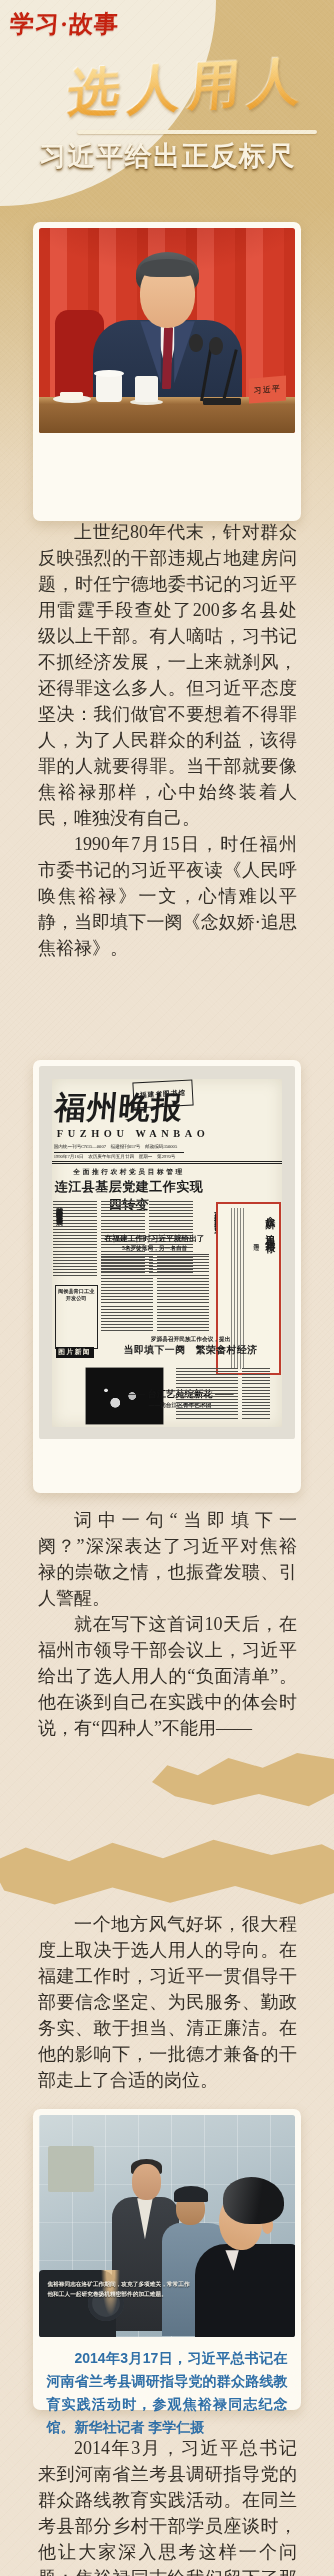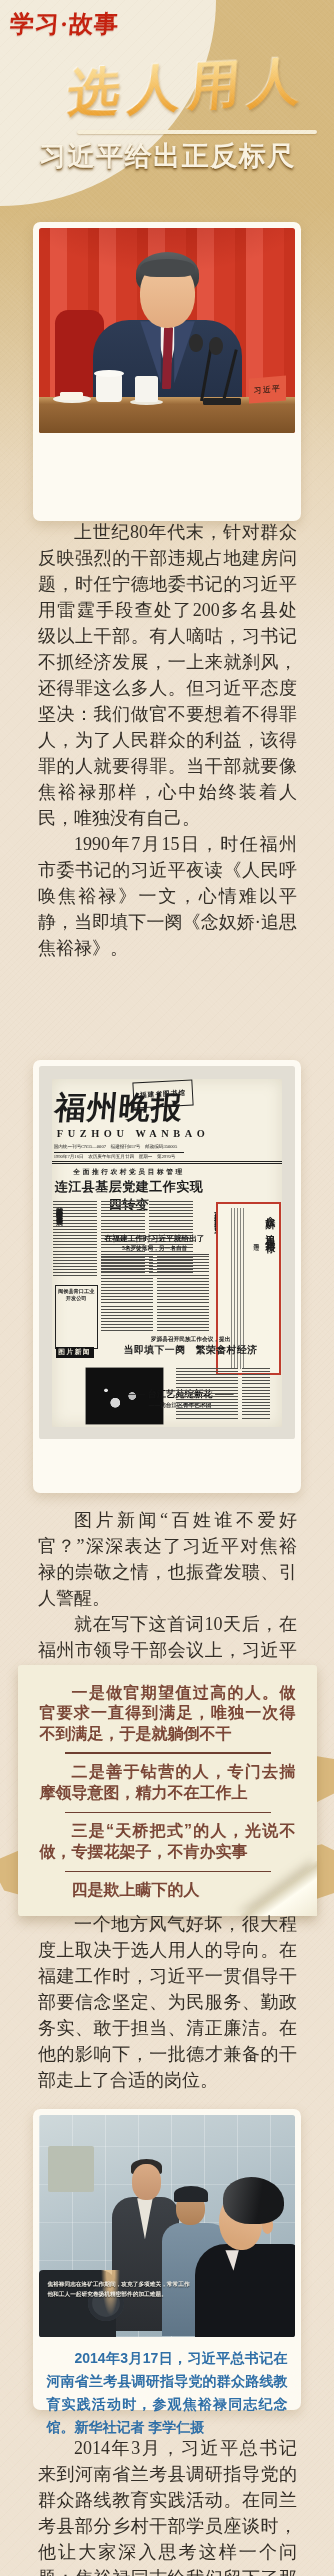--- a/index.html
+++ b/index.html
@@ -250,36 +250,26 @@
         <div class="np-head6s">——访台江区青年艺术团</div>
         <div style="position:absolute;left:124px;top:289px;display:flex;gap:4.1px;">
           <div class="np-fill" style="width:62px;height:52px;"></div>
           <div class="np-fill" style="width:28px;height:52px;"></div>
         </div>
       </div>
     </div>
   </div>
 
   <div class="tblock" style="top:1507px;">
-    <p>图片新闻“百姓谁不爱好官？”深深表达了习近平对焦裕禄的崇敬之情，也振聋发聩、引人警醒。</p>
+    <p>词中一句“当即填下一阕？”深深表达了习近平对焦裕禄的崇敬之情，也振聋发聩、引人警醒。</p>
     <p>就在写下这首词10天后，在福州市领导干部会议上，习近平给出了选人用人的“负面清单”。他在谈到自己在实践中的体会时说，有“四种人”不能用——</p>
   </div>
 
   <div class="brush brush-a"></div>
   <div class="brush brush-b"></div>
-  <div class="neg-card">
-    <div class="neg-item">一是做官期望值过高的人。做官要求一直得到满足，唯独一次得不到满足，于是就躺倒不干</div>
-    <div class="neg-div"></div>
-    <div class="neg-item">二是善于钻营的人，专门去揣摩领导意图，精力不在工作上</div>
-    <div class="neg-div"></div>
-    <div class="neg-item">三是“天桥把式”的人，光说不做，专摆花架子，不肯办实事</div>
-    <div class="neg-div"></div>
-    <div class="neg-item">四是欺上瞒下的人</div>
-    <div class="curl"></div>
-  </div>
 
   <div class="tblock" style="top:1911px;">
     <p>一个地方风气好坏，很大程度上取决于选人用人的导向。在福建工作时，习近平一贯倡导干部要信念坚定、为民服务、勤政务实、敢于担当、清正廉洁。在他的影响下，一批德才兼备的干部走上了合适的岗位。</p>
   </div>
 
   <div class="card" style="top:2109px;height:301px;">
     <div class="photo-frame photo2">
       <div class="p2-grid"></div>
       <div class="p2-box"></div>
       <div class="p2-fig1-body"></div>

